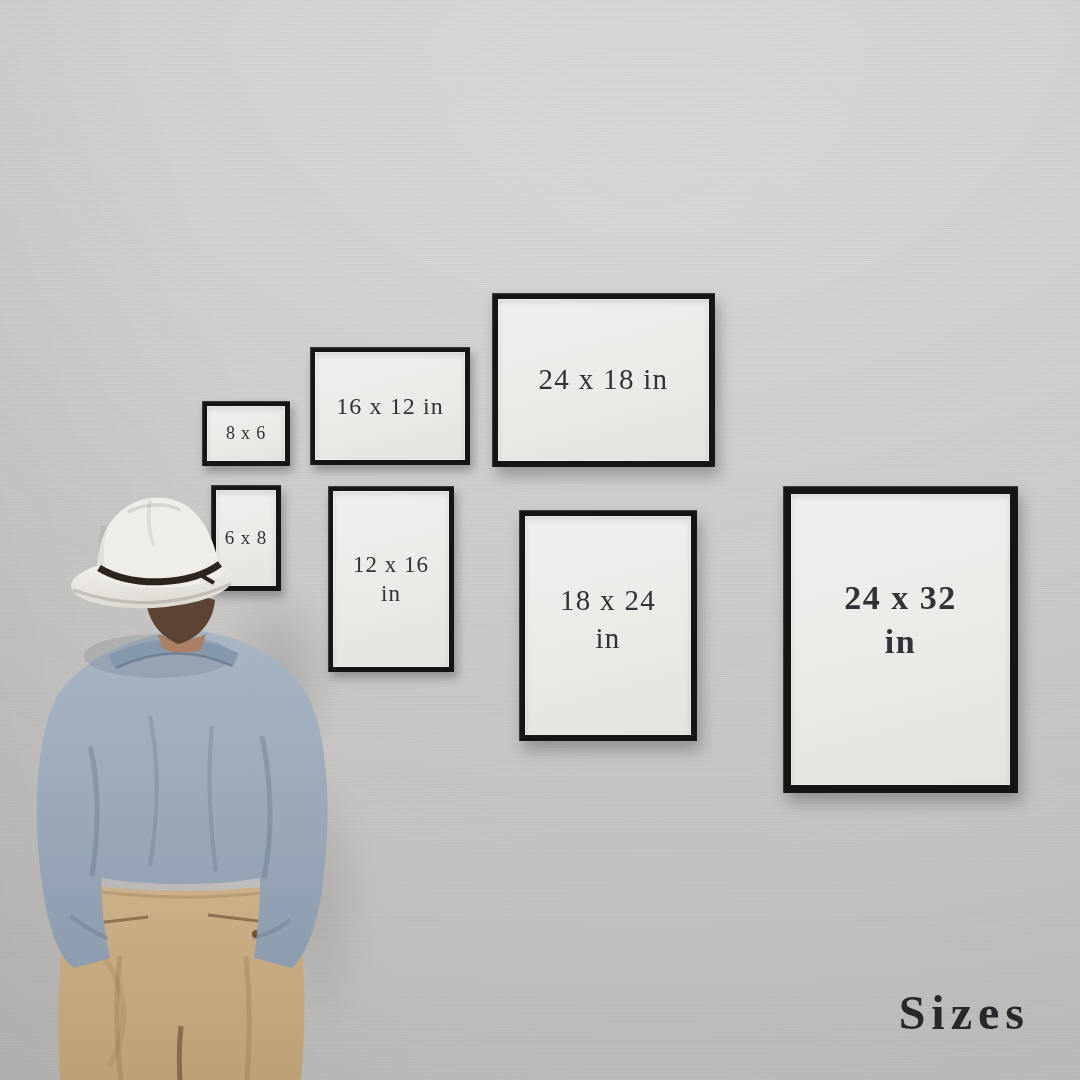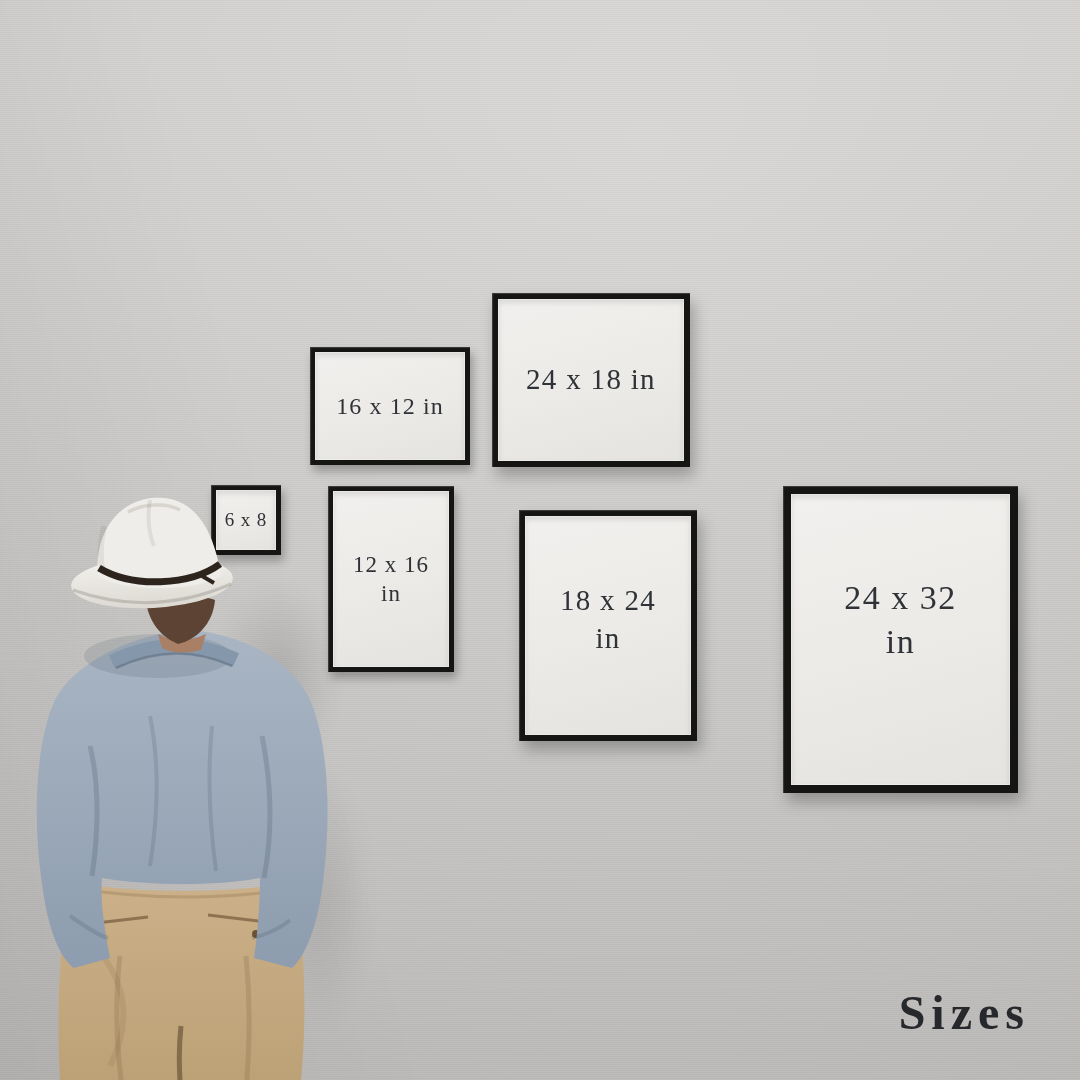--- a/index.html
+++ b/index.html
@@ -41,26 +41,26 @@
     background:linear-gradient(165deg,#f1f0ee 0%, #ebeae7 55%, #e4e3e0 100%);
     box-shadow:0 0 0 1px rgba(255,255,255,0.35) inset, 0 3px 6px rgba(0,0,0,0.12) inset;
     color:#2f3237;
   }
   .frame .size-label{letter-spacing:0.045em;line-height:1.28;}
   .frame .size-label span{display:block;}
   .frame .size-label span:empty{display:none;}
 
   .frame-8x6   {left:202px;top:401px;width:88px; height:65px; padding:5px;}
   .frame-16x12 {left:310px;top:347px;width:160px;height:118px;padding:5px;}
-  .frame-24x18 {left:492px;top:293px;width:198px;height:174px;padding:6px;}
+  .frame-24x18 {left:492px;top:293px;width:223px;height:174px;padding:6px;}
   .frame-32x24 {left:747px;top:237px;width:311px;height:230px;padding:8px;}
-  .frame-6x8   {left:211px;top:485px;width:70px; height:70px; padding:5px;}
+  .frame-6x8   {left:211px;top:485px;width:70px; height:106px; padding:5px;}
   .frame-12x16 {left:328px;top:486px;width:126px;height:186px;padding:5px;}
   .frame-18x24 {left:519px;top:510px;width:178px;height:231px;padding:6px;}
-  .frame-24x32 {left:783px;top:486px;width:235px;height:307px;padding:8px;}
+  .frame-24x32 {left:783px;top:486px;width:235px;height:307px;padding:8px;font-weight:bold;}
 
   .frame-8x6   .size-label{font-size:18px;}
   .frame-16x12 .size-label{font-size:24px;}
   .frame-24x18 .size-label{font-size:29px;}
   .frame-32x24 .size-label{font-size:37px;}
   .frame-6x8   .size-label{font-size:19px;}
   .frame-12x16 .size-label{font-size:23px;}
   .frame-18x24 .size-label{font-size:29px;padding-bottom:12px;}
   .frame-24x32 .size-label{font-size:34px;padding-bottom:40px;}
 
@@ -77,20 +77,27 @@
 </style>
 </head>
 <body>
 
 <div class="stage">
 
   <div class="wall"></div>
   <div class="man-shadow-upper"></div>
   <div class="man-shadow-lower"></div>
 
+  <div class="frame frame-8x6">
+    <div class="paper">
+      <div class="size-label">
+        <span>8 x 6</span>
+      </div>
+    </div>
+  </div>
 
   <div class="frame frame-16x12">
     <div class="paper">
       <div class="size-label">
         <span>16 x 12 in</span>
       </div>
     </div>
   </div>
 
   <div class="frame frame-24x18">

